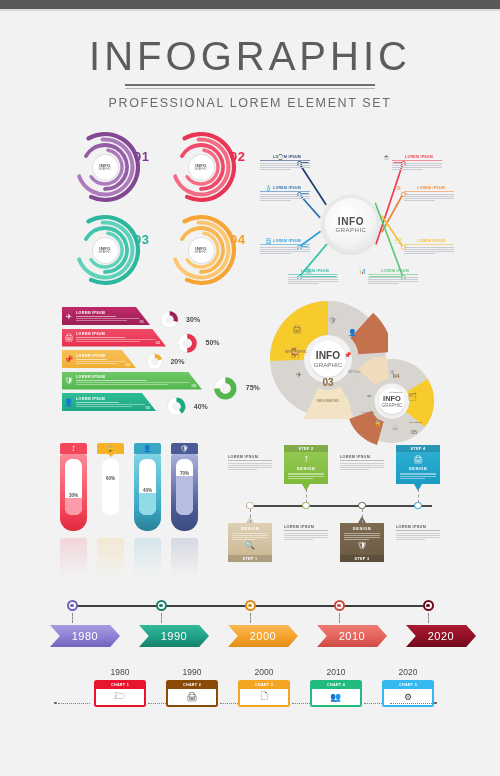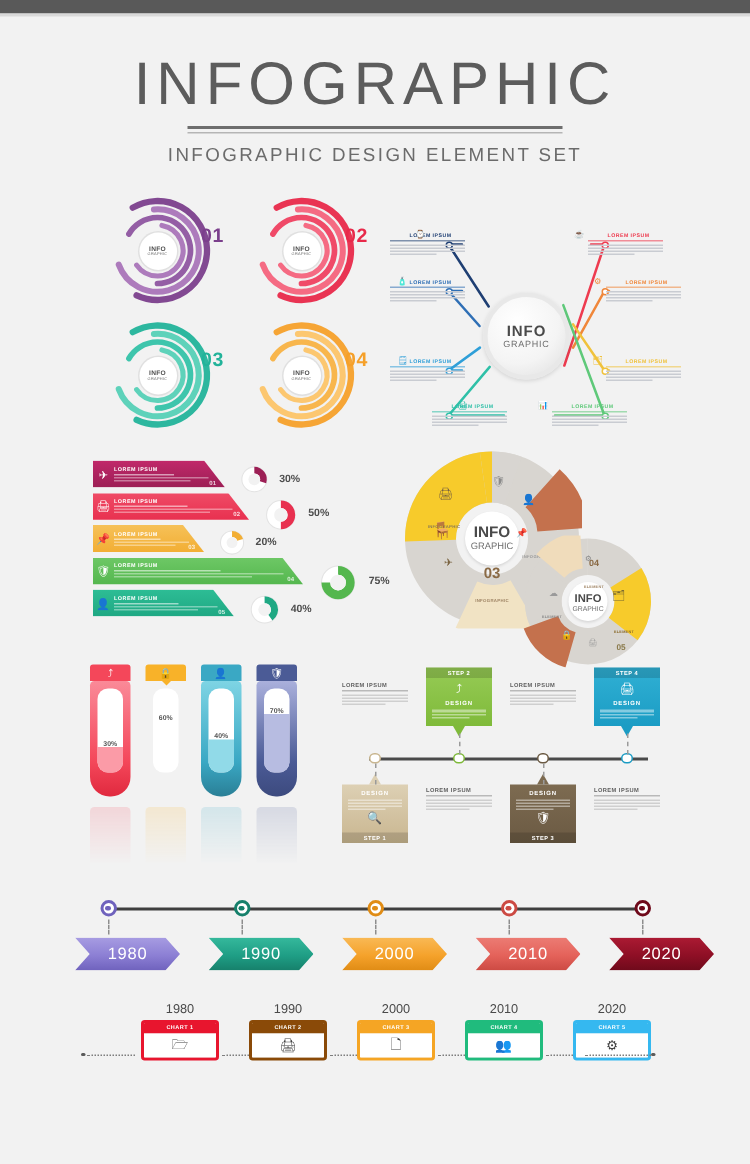--- a/index.html
+++ b/index.html
@@ -164,21 +164,21 @@
 <div id="topbar-edge"></div>
 
 <div id="page">
 
   <div class="header">
     <div class="title">INFOGRAPHIC</div>
     <div class="rule-wrap">
       <div class="rule1"></div>
         <div class="rule2"></div>
     </div>
-    <div class="subtitle">INFOGRAPHIC DESIGN ELEMENT SET</div>
+    <div class="subtitle">PROFESSIONAL LOREM ELEMENT SET</div>
   </div>
 
   <div class="arcset" id="arcset">
       <div class="arcitem" style="left: 0px; top: 0px;">
         <svg width="84" height="72" class="arcsvg">
           <path d="M 20.500000000000007 7.421161675113524 A 33 33 0 1 1 23.05359736255692 65.90815697220945" fill="none" stroke="#7b3f8c" stroke-width="4.2" stroke-linecap="round" opacity="0.95"></path>
           <path d="M 34.6032170744394 8.604645802476998 A 27.5 27.5 0 1 1 11.158452928387522 45.40555394145589" fill="none" stroke="#a974b8" stroke-width="4" stroke-linecap="round" opacity="0.95"></path>
           <path d="M 17.947441116742347 25 A 22 22 0 1 1 37 58" fill="none" stroke="#8e55a0" stroke-width="3.8" stroke-linecap="round" opacity="0.95"></path>
           <path d="M 39.952019020337815 19.258268198792464 A 17 17 0 1 1 23.074415247087146 45.75079941796779" fill="none" stroke="#a974b8" stroke-width="3.4" stroke-linecap="round" opacity="0.95"></path>
         </svg>

